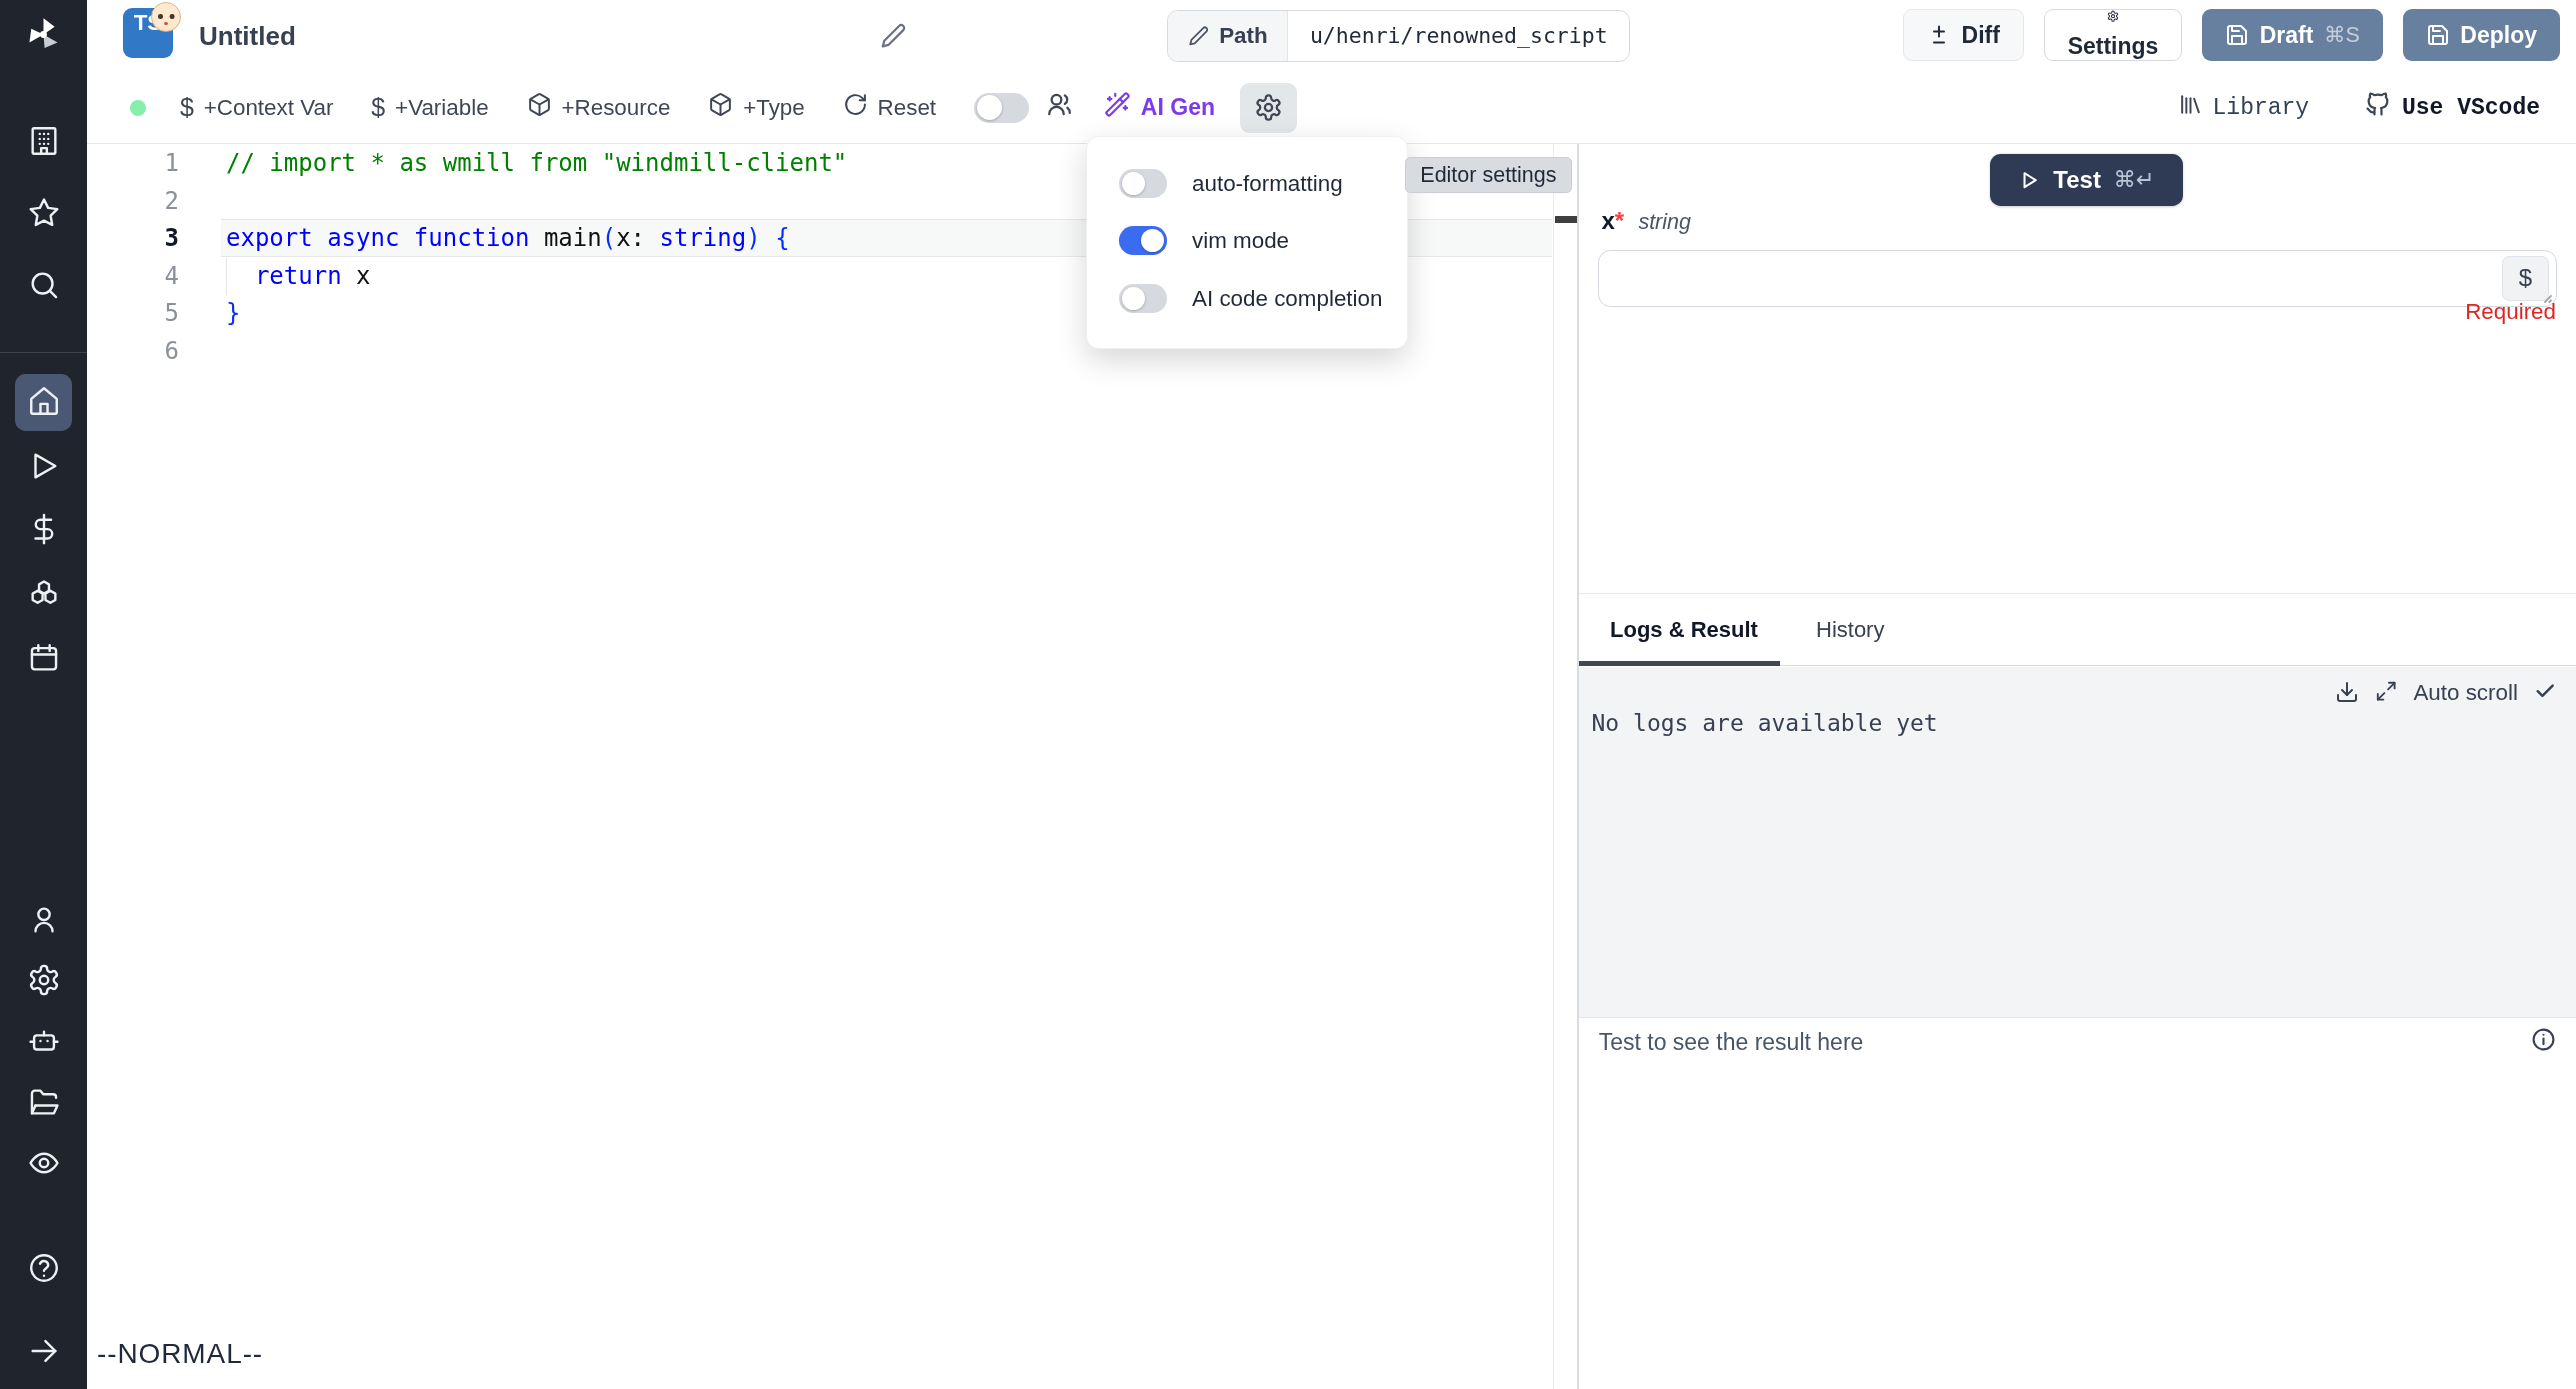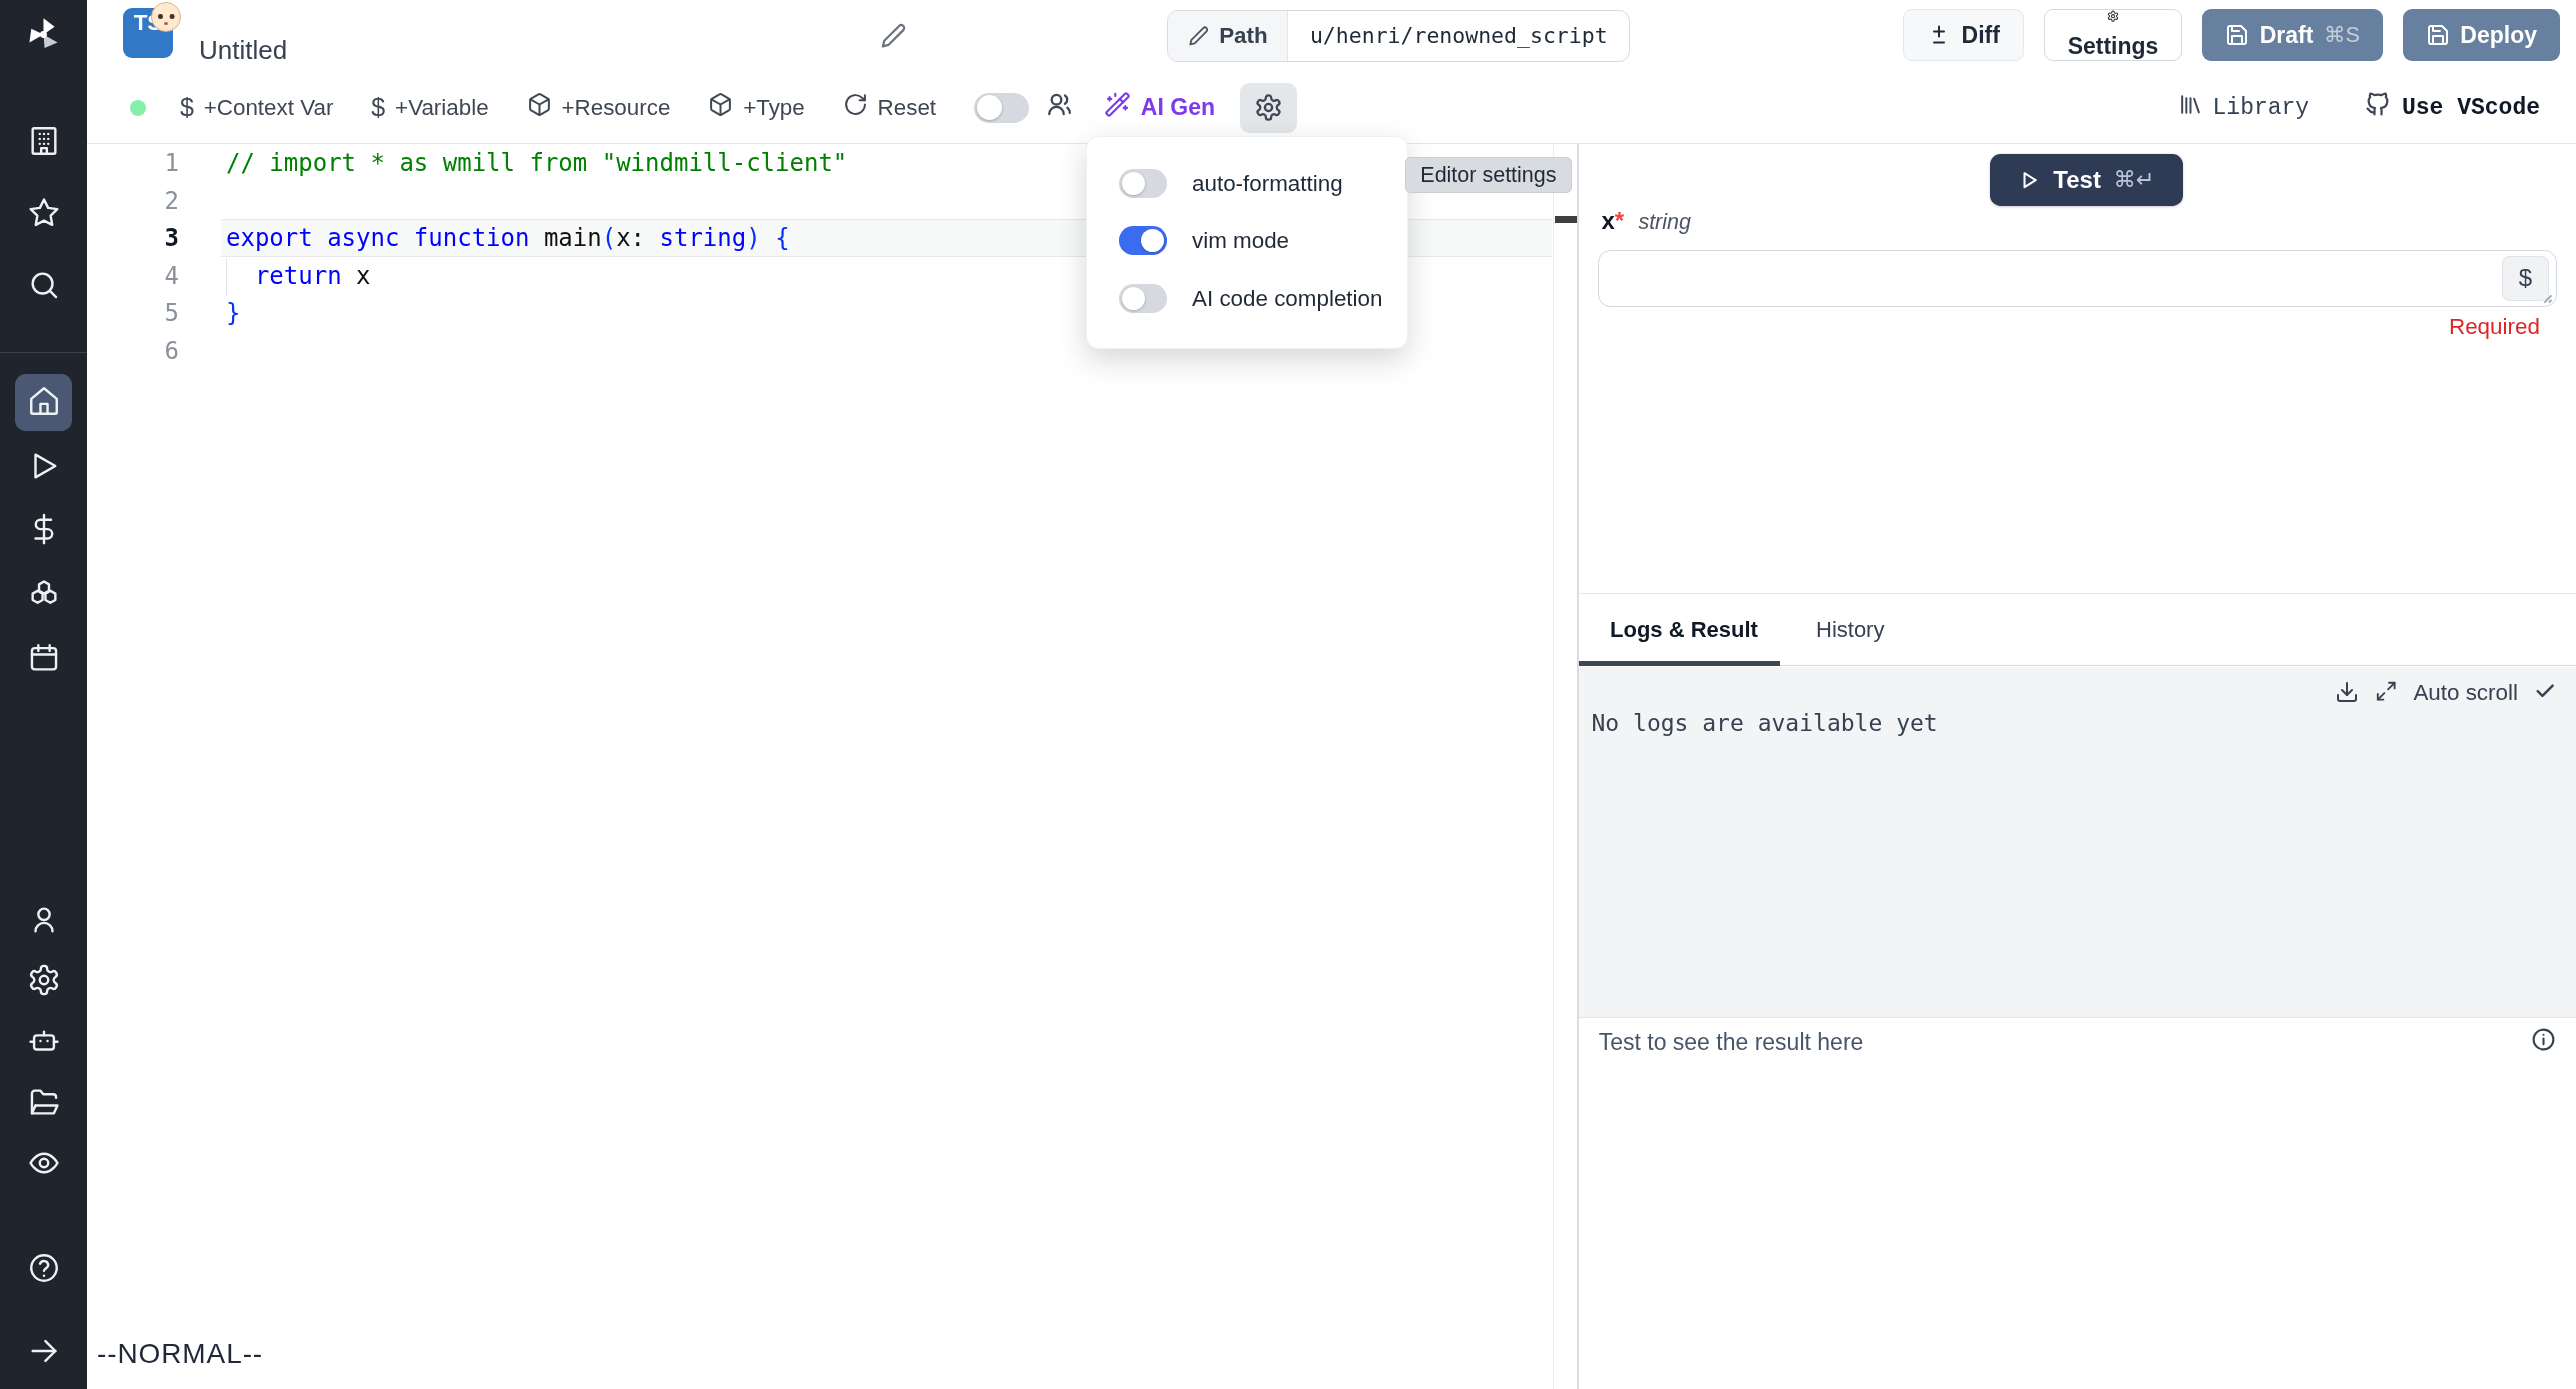--- a/index.html
+++ b/index.html
@@ -20,21 +20,21 @@
   .side-btn svg{width:34px;height:34px;stroke:#eef1f4;fill:none;stroke-width:1.7;stroke-linecap:round;stroke-linejoin:round;}
   .side-btn.active{background:var(--sidebar_active_bg);}
   .side-divider{position:absolute;left:0;top:352px;width:87px;height:0.9px;background:#3c414b;}
 
   
   .topbar{position:absolute;left:87px;top:0;width:2489px;height:72px;background:#fff;}
   .ts-badge{position:absolute;left:36px;top:8px;width:50px;height:50px;border-radius:9px;background:var(--ts_badge);color:#fff;font-weight:700;font-size:22.4px;display:flex;align-items:flex-end;justify-content:center;padding-bottom:22px;}
   .emoji{position:absolute;left:64px;top:1.8px;width:30px;height:30px;border-radius:50%;background:radial-gradient(circle at 50% 42%,#ffe9cf 60%,#f2d3ad);border:1.8px solid #d9b488;}
   .emoji:before{content:"";position:absolute;left:6.3px;top:11.6px;width:4.5px;height:4.5px;border-radius:50%;background:#4a3524;box-shadow:11.6px 0 0 #4a3524;}
   .emoji:after{content:"";position:absolute;left:11.6px;top:19px;width:4.5px;height:3.6px;border-radius:50%;background:#c4524e;}
-  .page-title{position:absolute;left:112px;top:14px;height:72px;line-height:72px;font-size:26px;color:#374151;font-weight:400;}
+  .page-title{position:absolute;left:112px;top:0;height:72px;line-height:72px;font-size:26px;color:#374151;font-weight:700;}
   .title-pencil{position:absolute;left:793px;top:22.4px;width:27px;height:27px;cursor:pointer;}
   .title-pencil svg,{width:27px;height:27px;}
   .hicon{stroke:#6b7280;fill:none;stroke-width:2;stroke-linecap:round;stroke-linejoin:round;}
   .path-pill{position:absolute;left:1080px;top:9.8px;height:52px;display:flex;align-items:stretch;border:1.8px solid #d6dae0;border-radius:10.7px;overflow:hidden;cursor:pointer;background:#fff;}
   .path-label{display:flex;align-items:center;gap:10px;background:#f4f6f8;padding:0 19.7px;border-right:0.9px solid #e3e6ea;}
   .path-label svg{width:21.5px;height:21.5px;stroke:#4b5563;fill:none;stroke-width:2;stroke-linecap:round;stroke-linejoin:round;}
   .path-label span{font-size:22.4px;font-weight:600;color:#374151;}
   .path-value{display:flex;align-items:center;padding:0 21.5px;font-family:"DejaVu Sans Mono",monospace;font-size:21.5px;color:#1f2937;}
   .top-actions{position:absolute;right:16px;top:9px;display:flex;gap:19.7px;}
   .btn{height:52px;display:flex;align-items:center;gap:10.7px;border-radius:9px;font-size:23px;font-weight:600;cursor:pointer;padding:0 23px;}
@@ -90,21 +90,21 @@
   .test-label{color:#fff;font-size:24px;font-weight:700;}
   .test-kbd{color:#b9c4d6;font-size:22.4px;}
   .arg-label{position:absolute;left:22.4px;top:63px;font-size:24px;color:#111827;}
   .arg-name{font-weight:700;}
   .arg-star{color:#ef4444;font-weight:700;}
   .arg-type{font-style:italic;font-weight:400;font-size:21.5px;color:#4b5563;margin-left:14.3px;}
   .arg-input{position:absolute;left:19px;top:106px;width:959px;height:57px;border:1.8px solid #d3d8de;border-radius:12.5px;background:#fff;}
   .dollar-btn{position:absolute;right:7.2px;top:4.5px;width:47px;height:45px;border-radius:7.2px;background:#f0f2f4;border:0.9px solid #dfe3e7;display:flex;align-items:center;justify-content:center;font-size:24px;color:#374151;cursor:pointer;}
   .resize-grip{position:absolute;right:2.7px;bottom:1.8px;width:14.3px;height:14.3px;}
   .resize-grip svg{width:14.3px;height:14.3px;stroke:#9aa3ad;stroke-width:2;}
-  .required{position:absolute;left:870px;top:170px;width:107px;color:var(--red);font-size:22.4px;}
+  .required{position:absolute;left:870px;top:155px;width:107px;text-align:right;color:var(--red);font-size:22.4px;}
 
   
   .results{position:absolute;left:1579px;top:593px;width:997px;height:797px;background:#fff;border-top:0.9px solid #e5e7eb;}
   .tabbar{position:absolute;left:0;top:0;width:997px;height:72px;border-bottom:0.9px solid #d7dbe0;}
   .tab{position:absolute;top:0;height:72px;line-height:72px;font-size:22px;cursor:pointer;color:#374151;}
   .tab-active-underline{position:absolute;left:0;top:67px;width:201px;height:5.4px;background:#3f4754;}
   .tab1{left:31px;font-weight:600;color:#111827;}
   .tab2{left:237px;font-weight:500;}
   .logs-area{position:absolute;left:0;top:73px;width:997px;height:351px;background:#f2f4f6;border-bottom:0.9px solid #e3e6ea;}
   .logs-tools{position:absolute;right:19.7px;top:12.5px;display:flex;align-items:center;gap:16px;}

